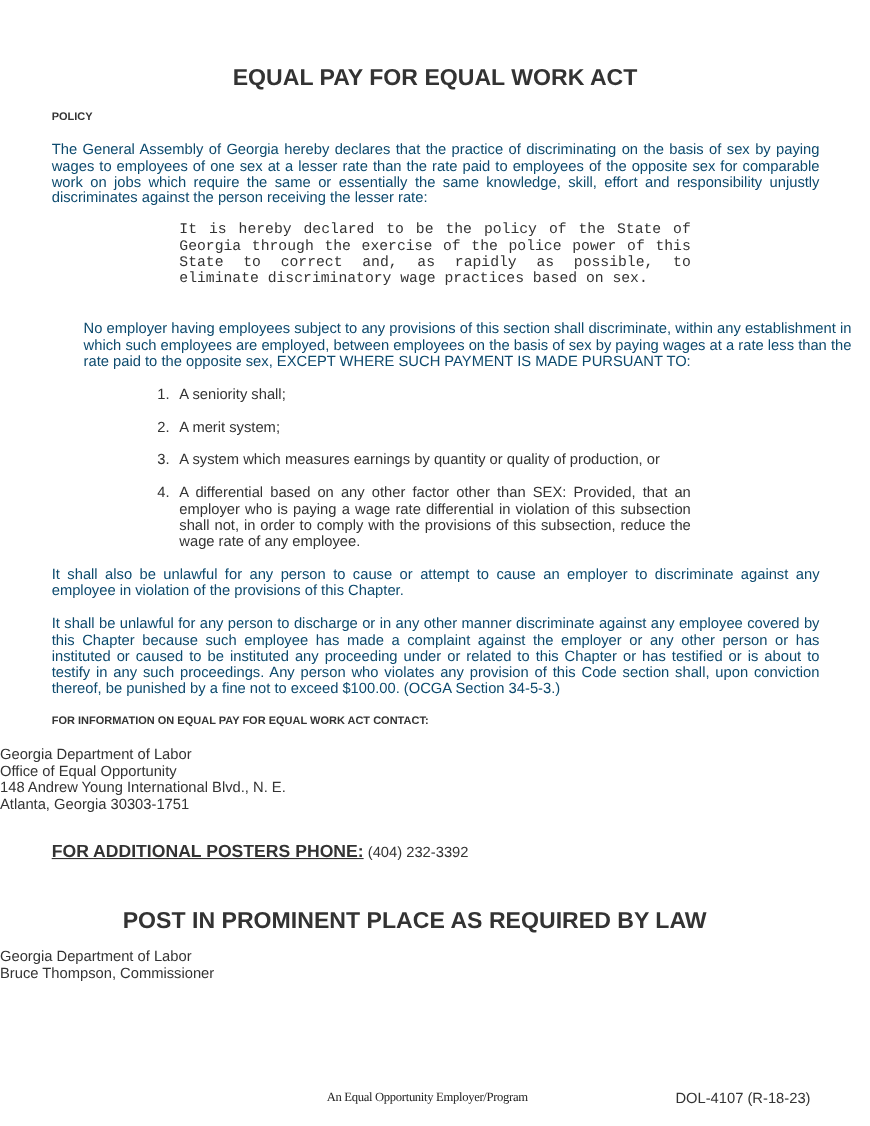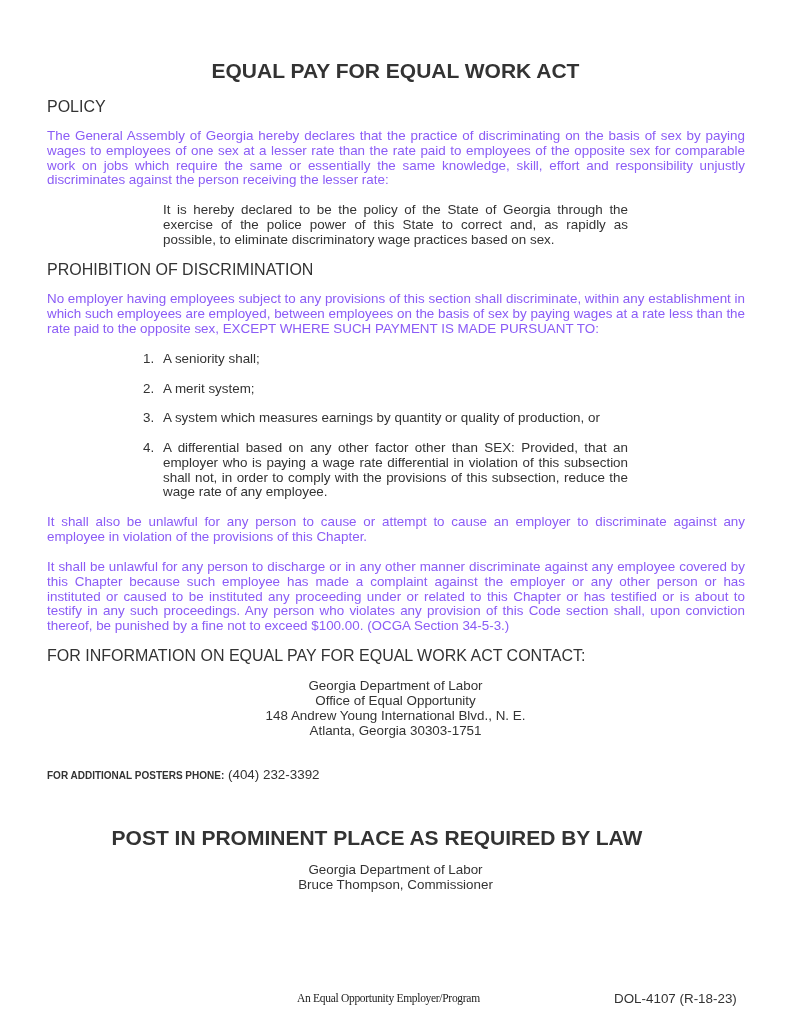--- a/index.html
+++ b/index.html
@@ -2,48 +2,47 @@
 <html><head>
 <meta charset="utf-8">
 <style>
   html, body { margin: 0; padding: 0; background: #ffffff; }
   body { width: 791px; height: 1024px; position: relative; overflow: hidden;
          font-family: "Liberation Sans", sans-serif; color: #333333; }
   .page { position: absolute; left: 0; top: 16px; width: 791px; height: 1024px; }
   .abs { position: absolute; }
   .title { left: 0; width: 791px; top: 42px; text-align: center; font-weight: bold;
            font-size: 21px; line-height: 26px; color: #333; }
-  .heading { left: 47px; font-weight: normal; font-size: 16px; line-height: 16px; color: #333; }
+  .heading { left: 47px; font-weight: bold; font-size: 10px; line-height: 16px; color: #333; }
   .para { left: 47px; width: 698px; font-size: 13.4px; line-height: 14.8px; text-align: justify;
-          text-align-last: left; color: #8b5cf6; }
+          text-align-last: left; color: #0c4a6e; }
   .quote { left: 163px; width: 465px; font-size: 13.4px; line-height: 14.8px; text-align: justify;
            text-align-last: left; color: #333; }
   .li { left: 143px; width: 485px; font-size: 13.4px; line-height: 14.8px; color: #333; display: flex; }
   .li .num { width: 20px; flex: 0 0 20px; }
   .li .txt { flex: 1; text-align: justify; text-align-last: left; }
-  .center-block { left: 0; width: 791px; text-align: center; font-size: 13.4px; line-height: 15px; color: #333; }
+  .center-block { left: 0; width: 791px; font-size: 13.4px; line-height: 15px; color: #333; }
   .phone-line { left: 47px; font-size: 13.4px; line-height: 16px; color: #333; }
-  .phone-line b { font-weight: bold; font-size: 10px; }
+  .phone-line b { font-weight: bold; font-size: 16px; text-decoration: underline; }
   .post { left: 0; width: 754px; top: 809px; text-align: center; font-weight: bold; font-size: 21px; line-height: 26px; color: #333; }
   .footer-left { left: 297px; top: 975px; font-family: "Liberation Serif", serif; font-size: 11.5px; line-height: 14px; color: #222; letter-spacing: -0.3px; }
   .footer-right { left: 614px; top: 975px; font-size: 13.4px; line-height: 16px; color: #333; }
 </style>
 </head>
 <body>
 
 <div class="page">
 
   <div class="abs title">EQUAL PAY FOR EQUAL WORK ACT</div>
 
   <div class="abs heading" style="top:83px;">POLICY</div>
   <div class="abs para" style="top:113px;">The General Assembly of Georgia hereby declares that the practice of discriminating on the basis of sex by paying wages to employees of one sex at a lesser rate than the rate paid to employees of the opposite sex for comparable work on jobs which require the same or essentially the same knowledge, skill, effort and responsibility unjustly discriminates against the person receiving the lesser rate:</div>
-  <div class="abs quote" style="top:187px;">It is hereby declared to be the policy of the State of Georgia through the exercise of the police power of this State to correct and, as rapidly as possible, to eliminate discriminatory wage practices based on sex.</div>
+  <div class="abs quote" style="top:187px;font-family:Liberation Mono, monospace;">It is hereby declared to be the policy of the State of Georgia through the exercise of the police power of this State to correct and, as rapidly as possible, to eliminate discriminatory wage practices based on sex.</div>
 
-  <div class="abs heading" style="top:246px;">PROHIBITION OF DISCRIMINATION</div>
-  <div class="abs para" style="top:276px;">No employer having employees subject to any provisions of this section shall discriminate, within any establishment in which such employees are employed, between employees on the basis of sex by paying wages at a rate less than the rate paid to the opposite sex, EXCEPT WHERE SUCH PAYMENT IS MADE PURSUANT TO:</div>
+  <div class="abs para" style="top:276px;margin-left:29px;">No employer having employees subject to any provisions of this section shall discriminate, within any establishment in which such employees are employed, between employees on the basis of sex by paying wages at a rate less than the rate paid to the opposite sex, EXCEPT WHERE SUCH PAYMENT IS MADE PURSUANT TO:</div>
 
   <div class="abs li" style="top:336px;">
     <span class="num">1.</span>
     <span class="txt">A seniority shall;</span>
   </div>
   <div class="abs li" style="top:366px;">
     <span class="num">2.</span>
     <span class="txt">A merit system;</span>
   </div>
   <div class="abs li" style="top:395px;">

